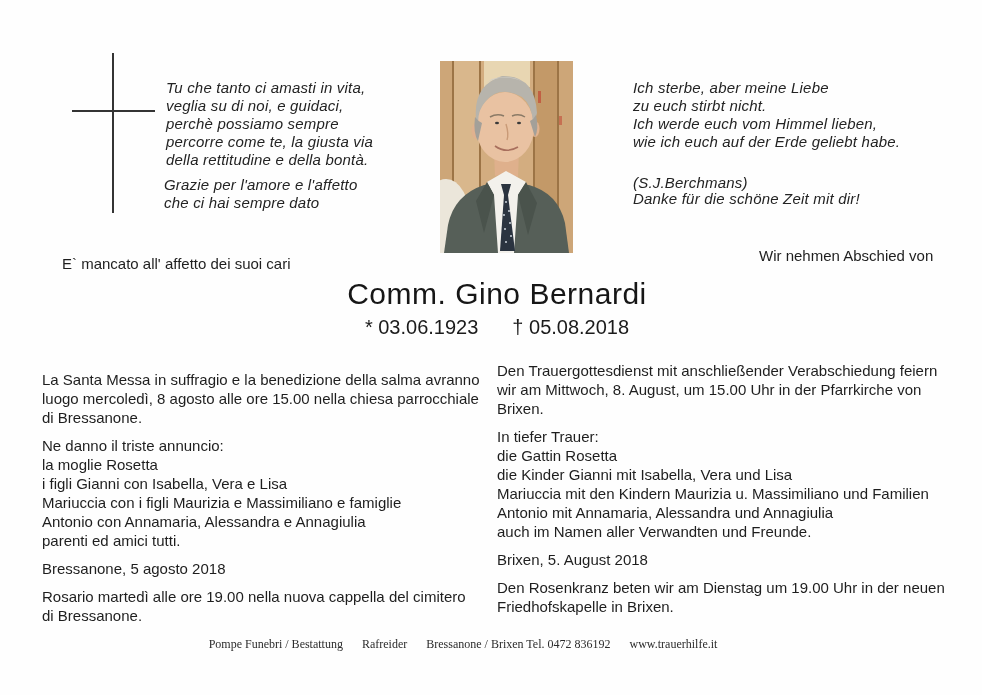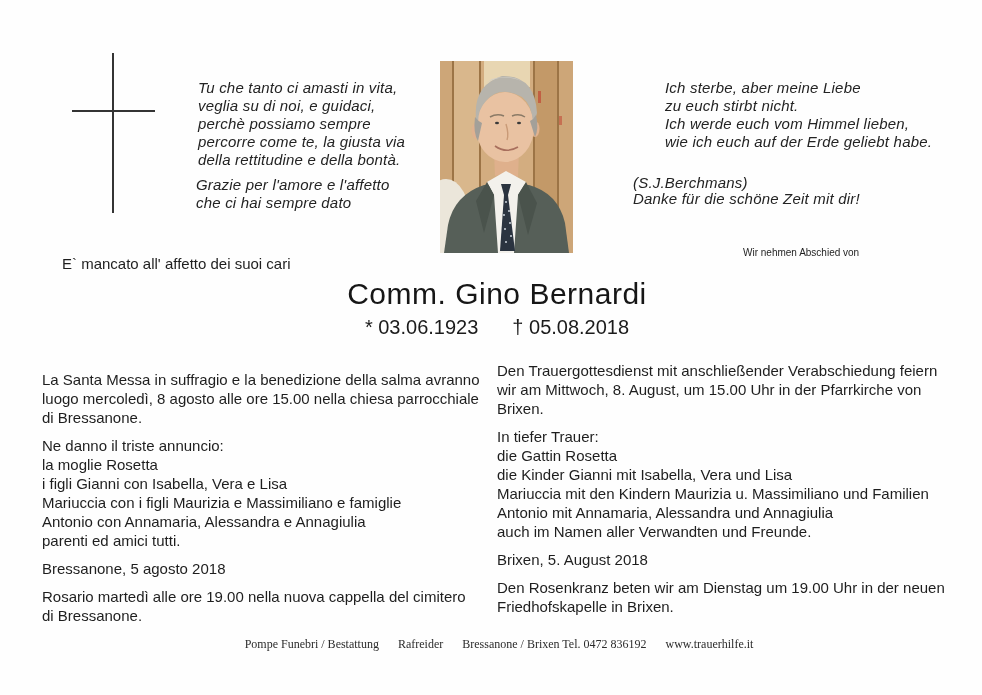--- a/index.html
+++ b/index.html
@@ -4,60 +4,60 @@
 <style>
   html, body { margin: 0; padding: 0; background: #ffffff; }
   .card {
     position: relative;
     width: 982px; height: 695px;
     background: #fefefe;
     font-family: "Liberation Sans", sans-serif;
     color: #1e1e1e;
     overflow: hidden;
   }
-  .preline { white-space: pre-line; margin-left: 32px; }
+  .preline { white-space: pre-line; }
 
   
   .cross-v { position: absolute; left: 112px; top: 53px; width: 2px; height: 160px; background: #343434; }
   .cross-h { position: absolute; left: 72px; top: 110px; width: 83px; height: 2px; background: #343434; }
 
   
   .poem { position: absolute; font-style: italic; font-size: 15px; line-height: 18px; letter-spacing: 0.2px; color: #232323; }
   .poem-it   { left: 166px; top: 79px; }
   .thanks-it { left: 164px; top: 176px; }
   .poem-de   { left: 633px; top: 79px; }
   .attrib-de { left: 633px; top: 174px; font-style: italic; }
   .thanks-de { left: 633px; top: 190px; text-align: right; }
 
   
   .photo { position: absolute; left: 440px; top: 61px; width: 133px; height: 192px; }
   .photo svg { display: block; width: 100%; height: 100%; }
 
   
   .farewell-it { position: absolute; left: 62px;  top: 255px; font-size: 15px; }
-  .farewell-de { position: absolute; left: 743px; top: 247px; font-size: 10px; }
+  .farewell-de { position: absolute; left: 759px; top: 247px; font-size: 15px; }
 
   
   .name-block { position: absolute; left: 6px; top: 277px; width: 982px; text-align: center; }
   .name  { font-size: 30px; letter-spacing: 0.5px; color: #161616; }
   .dates { margin-top: 5px; font-size: 20px; display: flex; justify-content: center; gap: 34px; color: #1b1b1b; }
 
   
   .col { position: absolute; font-size: 15px; line-height: 19px; }
   .col-it { left: 42px;  top: 370px; width: 452px; }
   .col-de { left: 497px; top: 361px; width: 464px; }
   .col p { margin: 0; }
   .col p + p { margin-top: 9px; }
 
   
   .footer {
     position: absolute; left: 0; top: 637px; width: 926px;
     text-align: center;
     font-family: "Liberation Serif", serif;
-    font-size: 12px; color: #2b2b2b; padding-left: 36px;
+    font-size: 12px; color: #2b2b2b;
   }
   .footer span { margin: 0 8px; }
 </style>
 </head>
 <body>
 
 <div class="card">
 
   <div>
     <div class="cross-v"></div>

